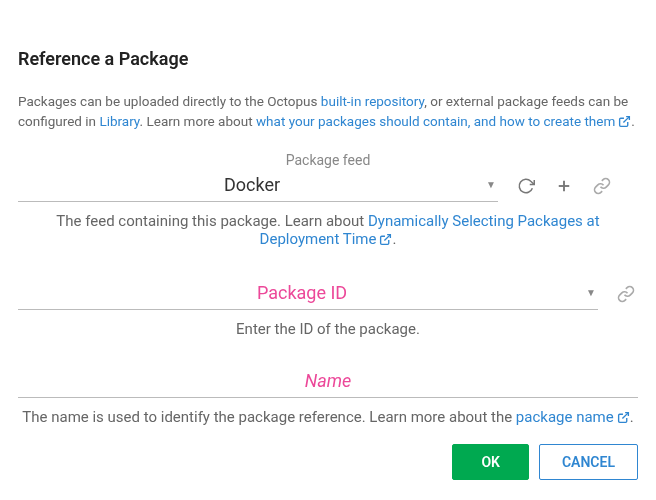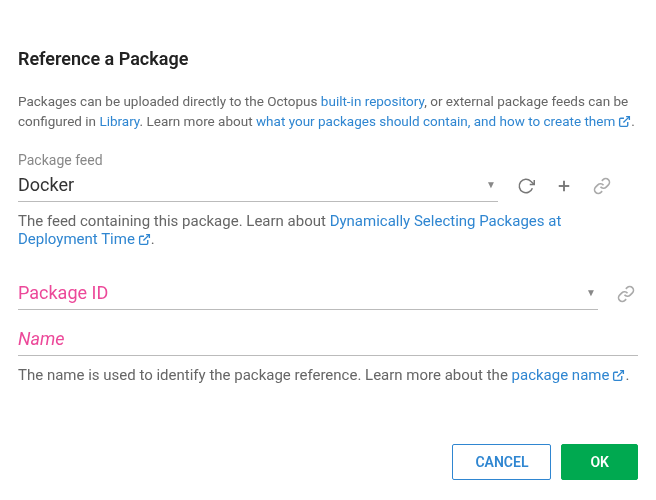--- a/index.html
+++ b/index.html
@@ -25,20 +25,21 @@
       font-size: 13.5px;
       line-height: 1.5;
       margin-bottom: 18px;
     }
     .description a, .help-text a {
       color: #2f86d1;
       text-decoration: none;
     }
     .field-group {
       margin-bottom: 14px;
+      text-align: center;
     }
     .field-label {
       color: #888;
       font-size: 14px;
       margin-bottom: 2px;
     }
     .input-row {
       display: flex;
       align-items: center;
       gap: 18px;
@@ -172,33 +173,34 @@
       <span class="input-placeholder">Package ID</span>
       <span class="dropdown-arrow">▼</span>
     </div>
     <div class="icon-btn">
       <svg viewBox="0 0 24 24" fill="none" stroke="#aaa" stroke-width="2.2">
           <path d="M10 13a5 5 0 0 0 7.54.54l3-3a5 5 0 0 0-7.07-7.07l-1.72 1.71"></path>
           <path d="M14 11a5 5 0 0 0-7.54-.54l-3 3a5 5 0 0 0 7.07 7.07l1.71-1.71"></path>
         </svg>
     </div>
   </div>
+  <p class="help-text">Enter the ID of the package.</p>
 </div>
 
 <div class="field-group">
   <div class="input-row row-name">
     <div class="input-wrapper">
       <span class="input-placeholder">Name</span>
     </div>
   </div>
   <p class="help-text">
     <span>The name is used to identify the package reference. Learn more about the </span><a href="#"><span>package name</span><span class="ext-link-icon"><svg viewBox="0 0 24 24" fill="none" stroke="#2f86d1" stroke-width="2.5">
             <path d="M18 13v6a2 2 0 0 1-2 2H5a2 2 0 0 1-2-2V8a2 2 0 0 1 2-2h6"></path>
             <polyline points="15 3 21 3 21 9"></polyline>
             <line x1="10" y1="14" x2="21" y2="3"></line>
           </svg></span></a><span>.</span>
   </p>
 </div>
 
 <div class="footer">
+  <div class="btn btn-ok">OK</div>
   <div class="btn btn-cancel">CANCEL</div>
-  <div class="btn btn-ok">OK</div>
 </div>
 
 </body></html>

